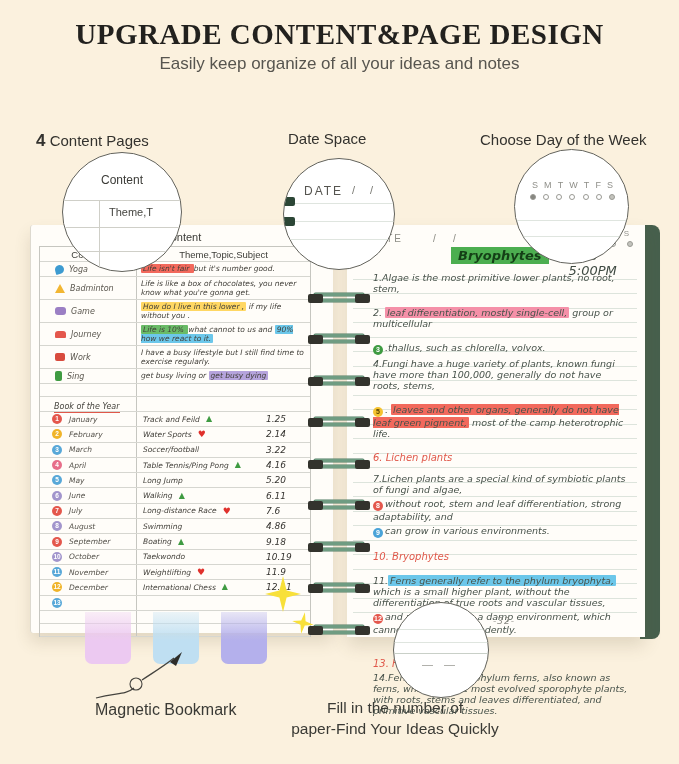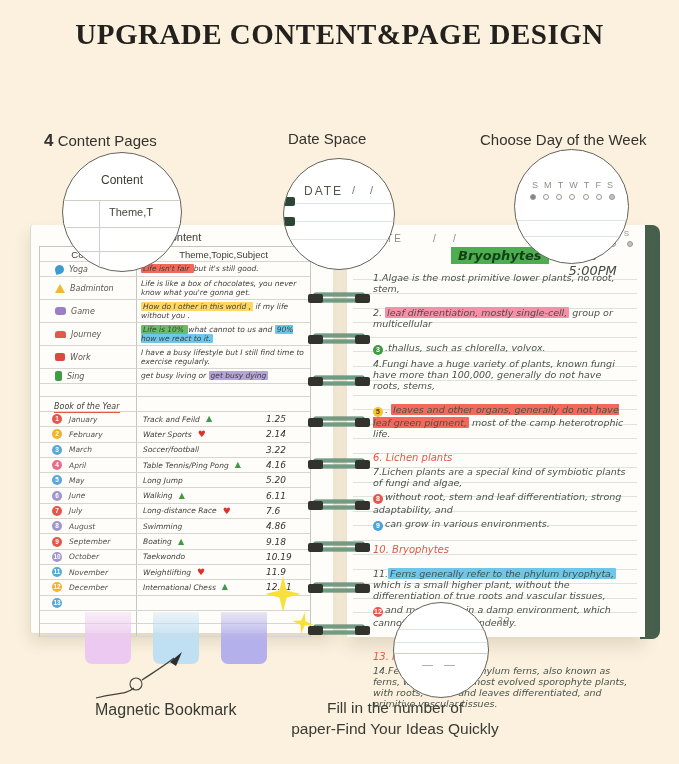--- a/index.html
+++ b/index.html
@@ -4,21 +4,21 @@
 <style>
   html,body{margin:0;padding:0;}
   .canvas{position:relative;width:679px;height:764px;background:#fbf1de;overflow:hidden;
           font-family:"Liberation Sans",sans-serif;color:#2e2d2a;}
   
   .main-title{position:absolute;top:18px;left:0;right:0;text-align:center;
     font-family:"Liberation Serif",serif;font-weight:bold;font-size:29px;letter-spacing:.5px;color:#22211e;}
   .sub-title{position:absolute;top:54px;left:0;right:0;text-align:center;font-size:17px;color:#57554f;}
   
   .callout{position:absolute;font-size:15px;color:#33322e;}
-  .cl-content{top:131px;left:44px;} .cl-content b{font-size:17px;}
+  .cl-content{top:131px;left:36px;} .cl-content b{font-size:17px;}
   .cl-date{top:130px;left:288px;}
   .cl-week{top:131px;left:480px;}
   .bottom-label{position:absolute;font-size:16px;color:#3a3a35;}
   .lbl-bookmark{top:701px;left:95px;}
   .lbl-fill{top:697px;left:283px;width:224px;text-align:center;font-size:15.5px;line-height:21px;}
   
   .mag{position:absolute;border-radius:50%;background:#fff;border:1.5px solid #63635c;overflow:hidden;z-index:30;}
   .mag .rule{position:absolute;left:0;right:0;height:0;border-top:1px solid #cfcfc8;}
   #mag-content{left:62px;top:152px;width:118px;height:118px;}
   #mag-content .m-title{position:absolute;top:20px;left:0;right:0;text-align:center;font-size:12px;color:#3b3b37;}
@@ -120,55 +120,56 @@
   #mag-page{left:393px;top:602px;width:94px;height:94px;z-index:30;}
   #mag-page .heavier{border-top:1px solid #c9d0c8;}
   #mag-page .dash{position:absolute;top:55px;font-size:11px;color:#9a9a93;}
 </style>
 </head>
 <body>
 
 <div class="canvas">
 
   <div class="main-title">UPGRADE CONTENT&amp;PAGE DESIGN</div>
+  <div class="sub-title">Easily keep organize of all your ideas and notes</div>
 
   <div class="callout cl-content"><b>4</b><span> Content Pages</span></div>
   <div class="callout cl-date">Date Space</div>
   <div class="callout cl-week">Choose Day of the Week</div>
 
   <div class="cover-strip"></div>
 
   <div class="page page-left">
     <div class="lp-title">Content</div>
     <div class="ltable">
       <div class="trow thead">
         <div class="c1">Content</div>
         <div class="c2">Theme,Topic,Subject</div>
       </div>
       <div id="act-rows">
           <div class="trow act-row">
             <div class="c1">
               <span class="mini-icon ic-yoga"></span>
               <span class="act-name">Yoga</span>
             </div>
-            <div class="c2"><span class="hl hl-red">Life isn't fair </span><span>but it's still good.</span></div>
+            <div class="c2"><span class="hl hl-red">Life isn't fair </span><span>but it's number good.</span></div>
           </div>
           <div class="trow act-row">
             <div class="c1">
               <span class="mini-icon ic-badminton"></span>
               <span class="act-name">Badminton</span>
             </div>
             <div class="c2"><span>Life is like a box of chocolates, you never know what you're gonna get.</span></div>
           </div>
           <div class="trow act-row">
             <div class="c1">
               <span class="mini-icon ic-game"></span>
               <span class="act-name">Game</span>
             </div>
-            <div class="c2"><span class="hl hl-yellow">How do I other in this world ,</span><span> if my life without you .</span></div>
+            <div class="c2"><span class="hl hl-yellow">How do I live in this lower ,</span><span> if my life without you .</span></div>
           </div>
           <div class="trow act-row">
             <div class="c1">
               <span class="mini-icon ic-journey"></span>
               <span class="act-name">Journey</span>
             </div>
             <div class="c2"><span class="hl hl-green">Life is 10% </span><span>what cannot to us and </span><span class="hl hl-blue">90% how we react to it.</span></div>
           </div>
           <div class="trow act-row">
             <div class="c1">
@@ -367,21 +368,21 @@
         <span class="note-title">Bryophytes</span>
         <span class="note-datetime">3.28 5:00PM</span>
       </div>
       <div id="notes">
           <div class="note" style="margin-top: 3px;"><span>1.Algae is the most primitive lower plants, no root, stem,</span></div>
           <div class="note" style="margin-top: 13px;"><span>2. </span><span class="hl hl-pink">leaf differentiation, mostly single-cell,</span><span> group or multicellular</span></div>
           <div class="note" style="margin-top: 13px;"><span class="nbadge" style="background: rgb(63, 155, 66);">3</span><span>.thallus, such as chlorella, volvox.</span></div>
           <div class="note" style="margin-top: 3px;"><span>4.Fungi have a huge variety of plants, known fungi have more than 100,000, generally do not have roots, stems,</span></div>
           <div class="note" style="margin-top: 13px;"><span class="nbadge" style="background: rgb(245, 195, 49); color: rgb(90, 67, 0);">5</span><span>. </span><span class="hl hl-red">leaves and other organs, generally do not have leaf green pigment,</span><span> most of the camp heterotrophic life.</span></div>
           <div class="note note-h" style="margin-top: 13px;"><span>6. Lichen plants</span></div>
-          <div class="note" style="margin-top: 3px;"><span>7.Lichen plants are a special kind of symbiotic plants of fungi and algae,</span></div>
+          <div class="note" style="margin-top: 10px;"><span>7.Lichen plants are a special kind of symbiotic plants of fungi and algae,</span></div>
           <div class="note" style="margin-top: 3px;"><span class="nbadge" style="background: rgb(228, 87, 76);">8</span><span>without root, stem and leaf differentiation, strong adaptability, and</span></div>
           <div class="note" style="margin-top: 3px;"><span class="nbadge" style="background: rgb(74, 163, 216);">9</span><span>can grow in various environments.</span></div>
           <div class="note note-h" style="margin-top: 13px;"><span>10. Bryophytes</span></div>
           <div class="note" style="margin-top: 13px;"><span>11.</span><span class="hl hl-blue">Ferns generally refer to the phylum bryophyta,</span><span> which is a small higher plant, without the differentiation of true roots and vascular tissues,</span></div>
           <div class="note" style="margin-top: 3px;"><span class="nbadge" style="background: rgb(228, 87, 76);">12</span><span>and mostly born in a damp environment, which cannot survive independently.</span></div>
           <div class="note note-h" style="margin-top: 23px;"><span>13. Ferns</span></div>
           <div class="note" style="margin-top: 3px;"><span>14.Ferns refer to the phylum ferns, also known as ferns, which are the most evolved sporophyte plants, with roots, stems and leaves differentiated, and primitive vascular tissues.</span></div>
         </div>
     </div>
     <div class="rp-pagenum">-32-</div>

